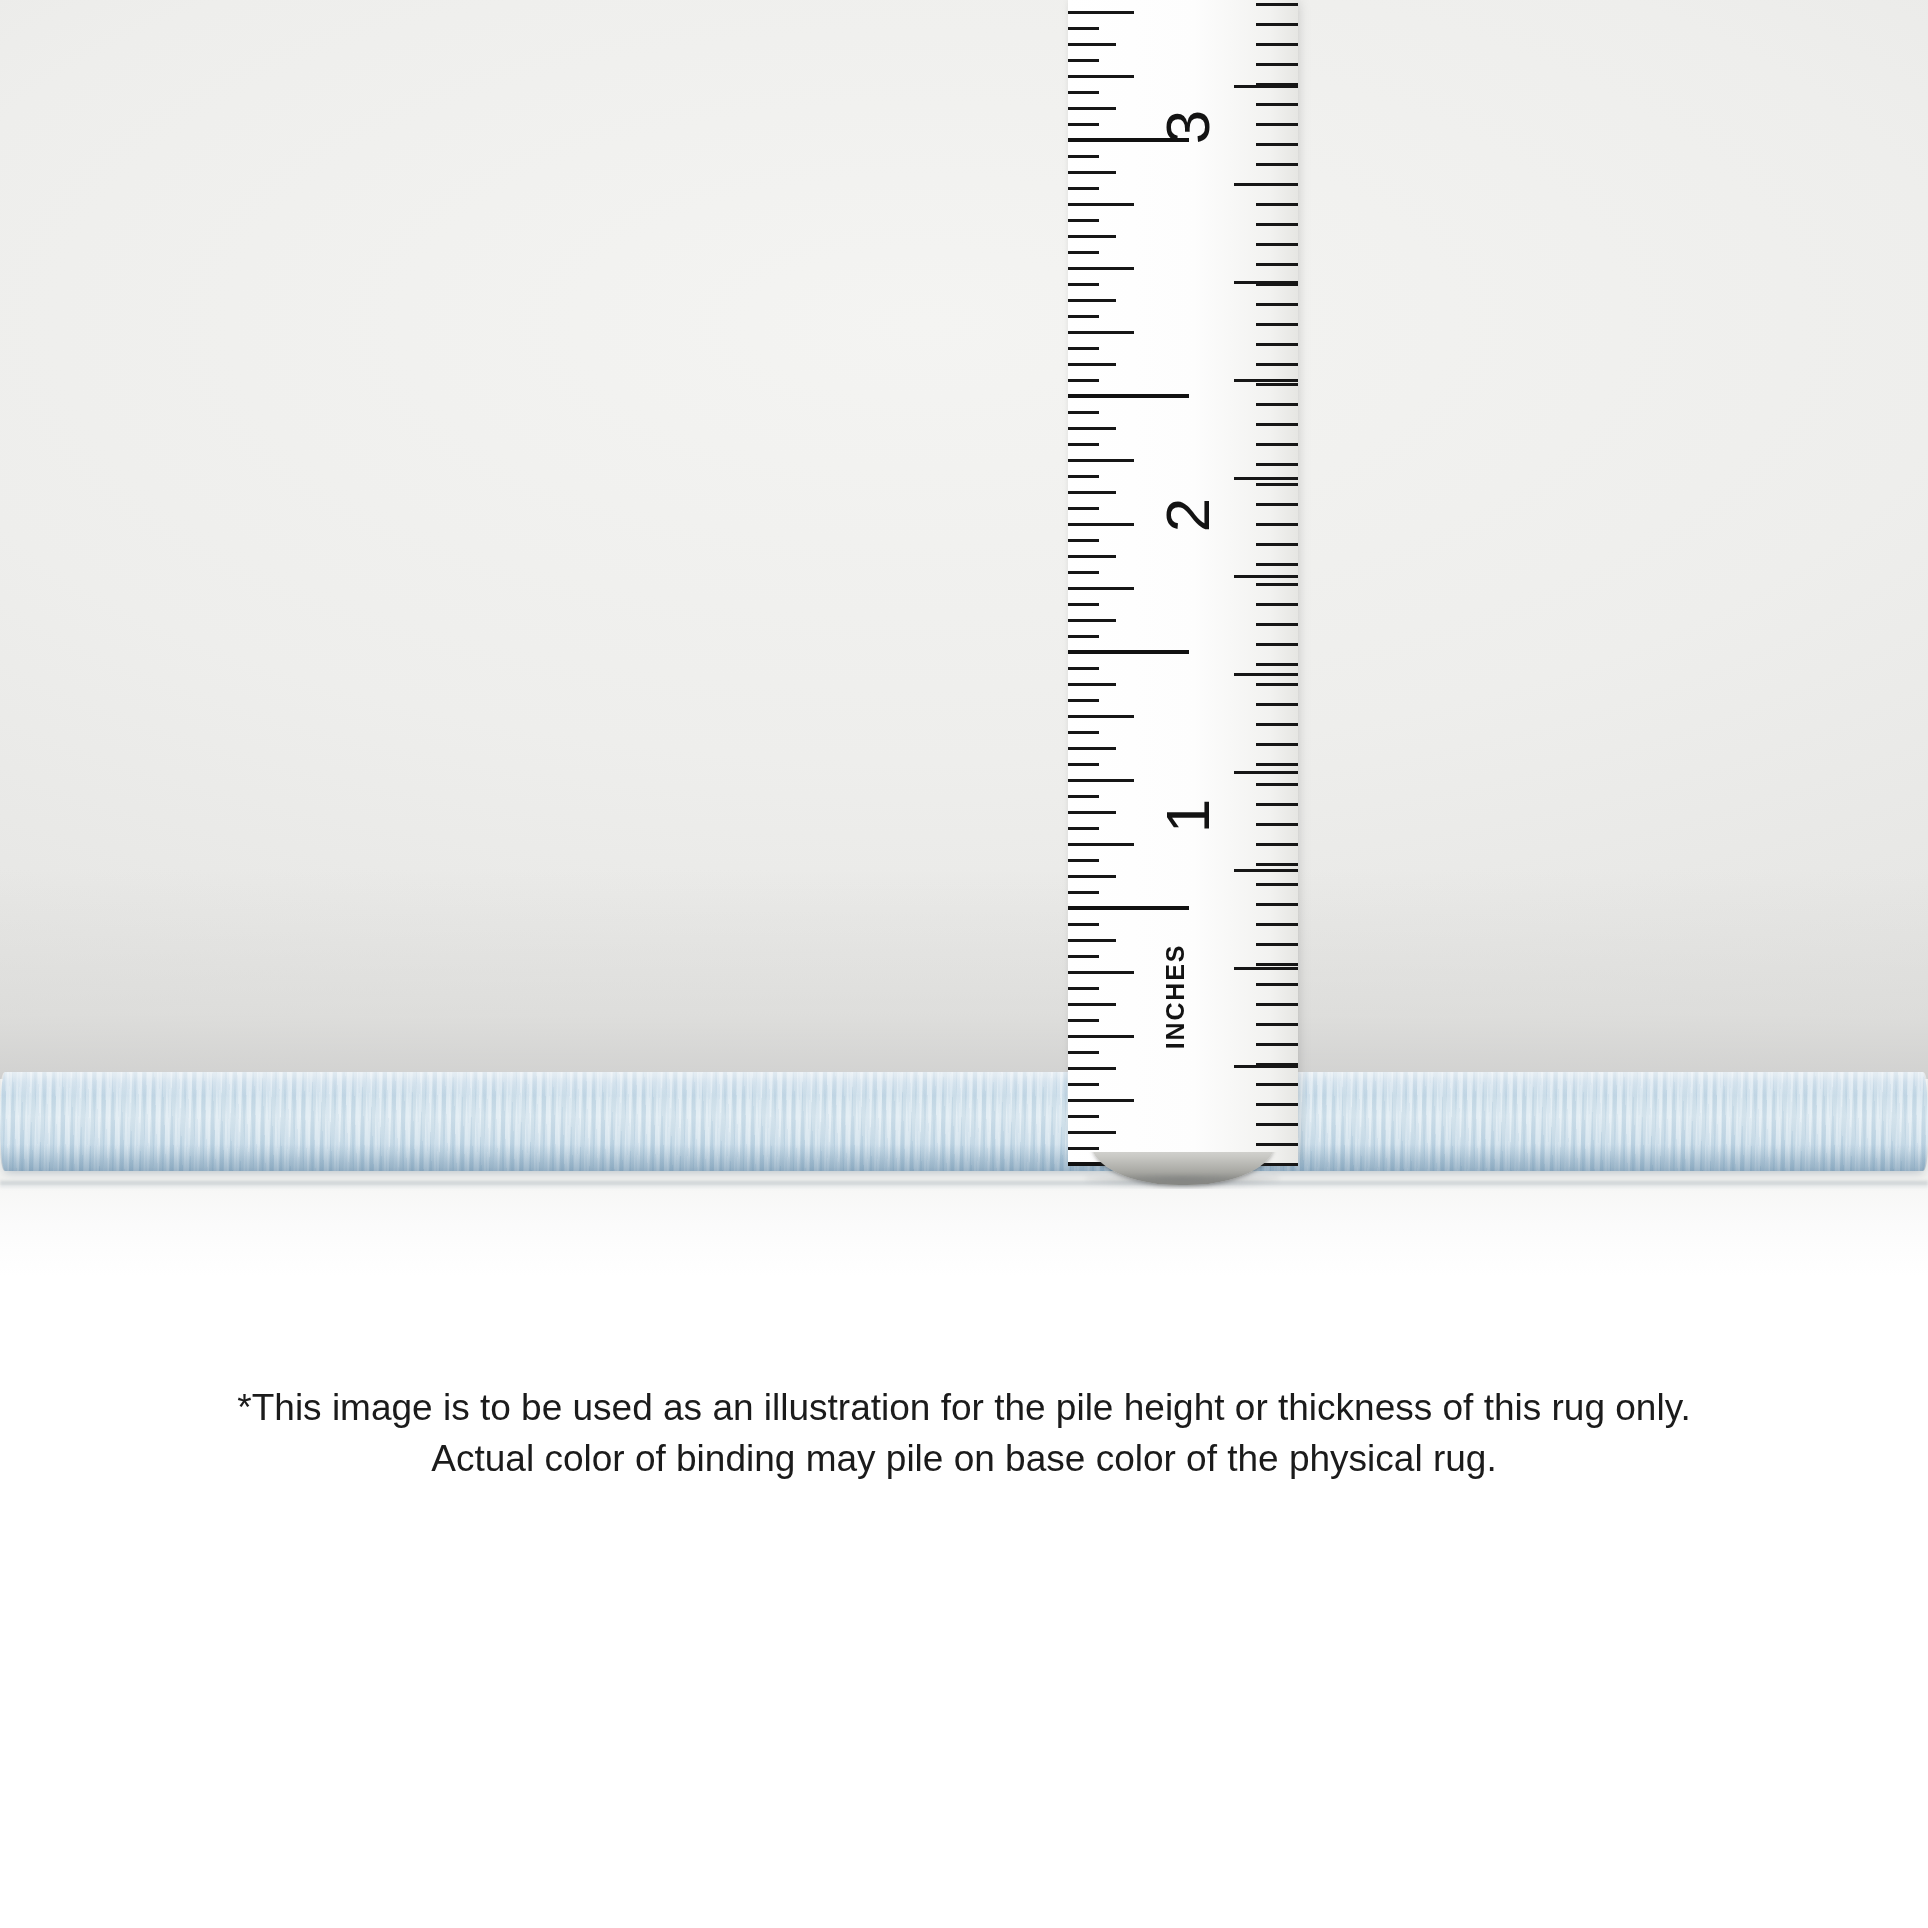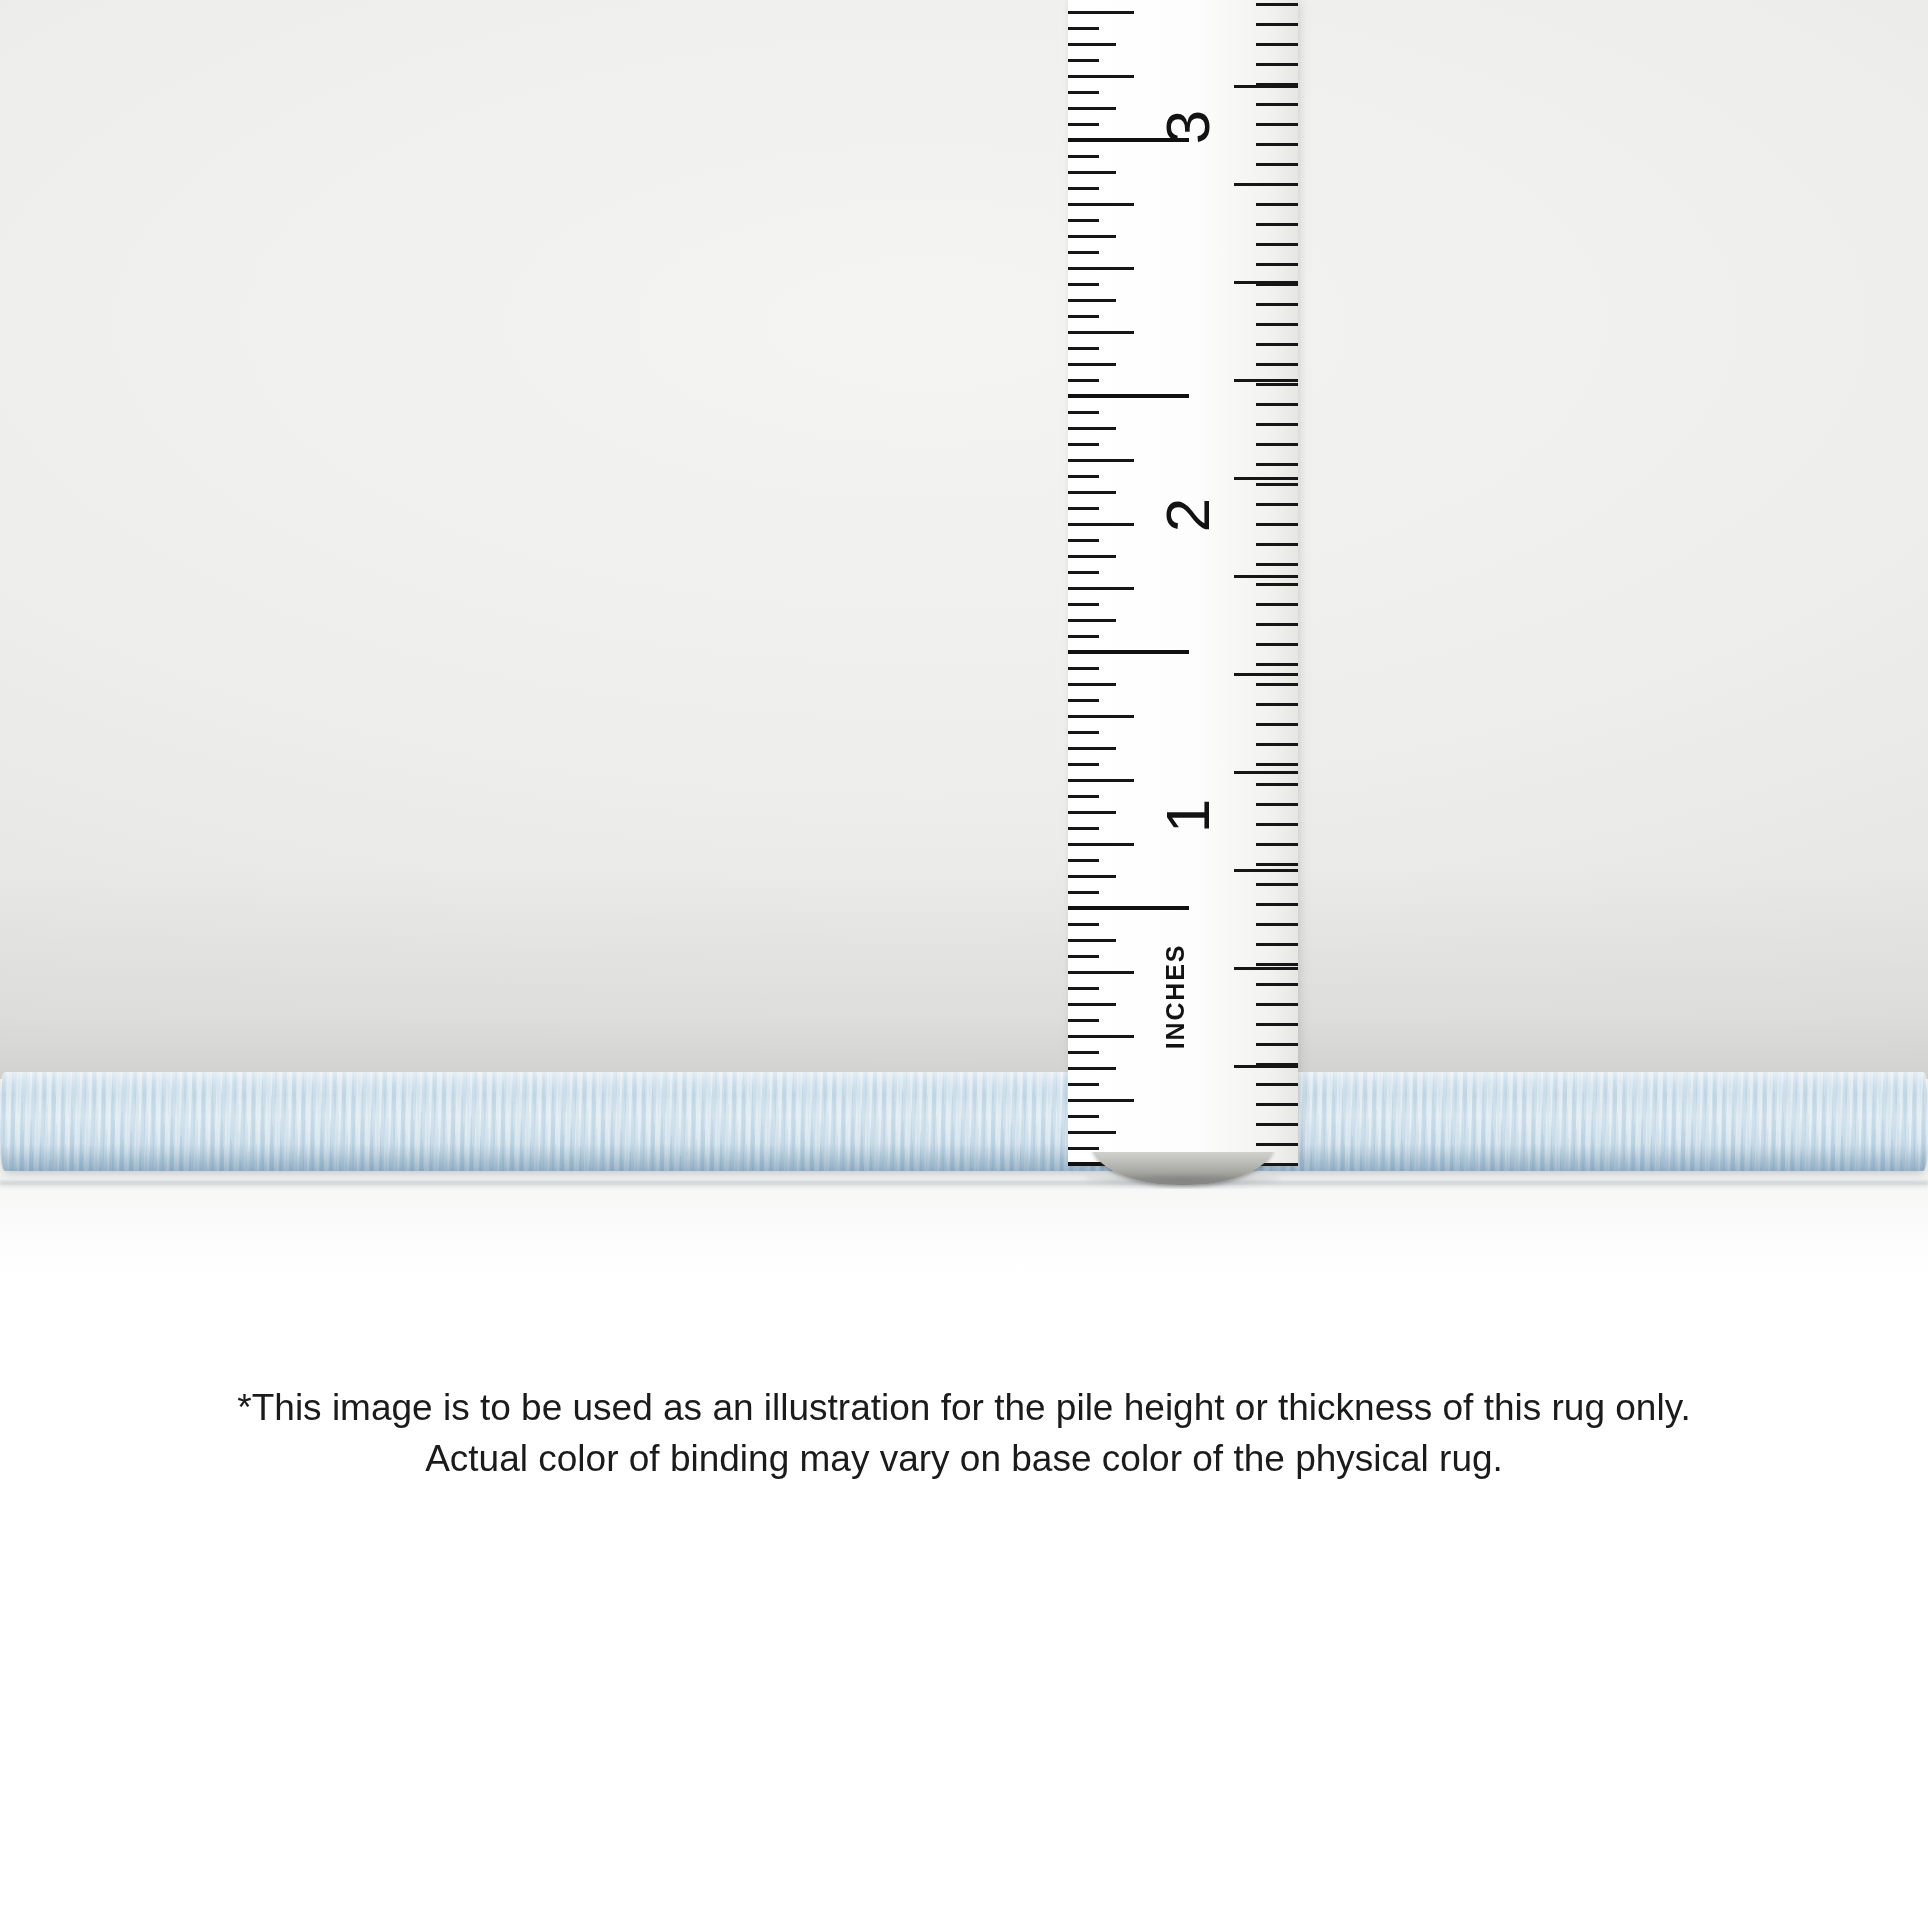--- a/index.html
+++ b/index.html
@@ -303,17 +303,17 @@
 
     <div class="ruler-tip">
       <div class="tip-metal"></div>
       <div class="tip-shadow"></div>
     </div>
 
   </div>
 
   <div id="caption">
     <span class="line">*This image is to be used as an illustration for the pile height or thickness of this rug only.</span>
-    <span class="line">Actual color of binding may vary on base color of the physical rug.</span>
+    <span class="line">Actual color of binding may pile on base color of the physical rug.</span>
   </div>
 
 </div>
 
 
 </body></html>

